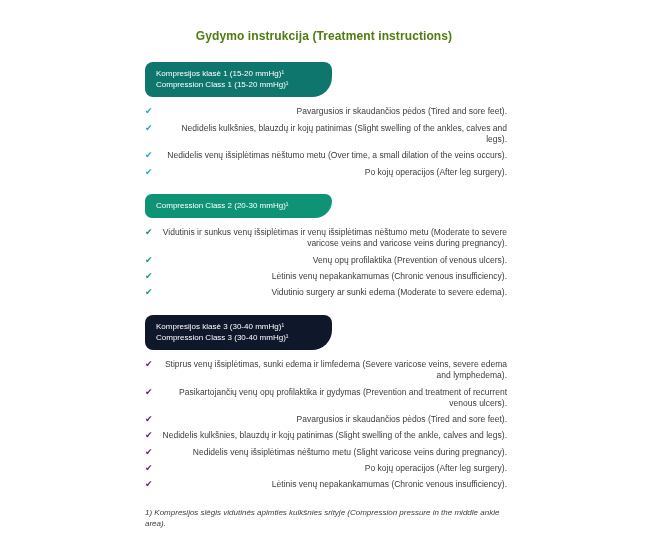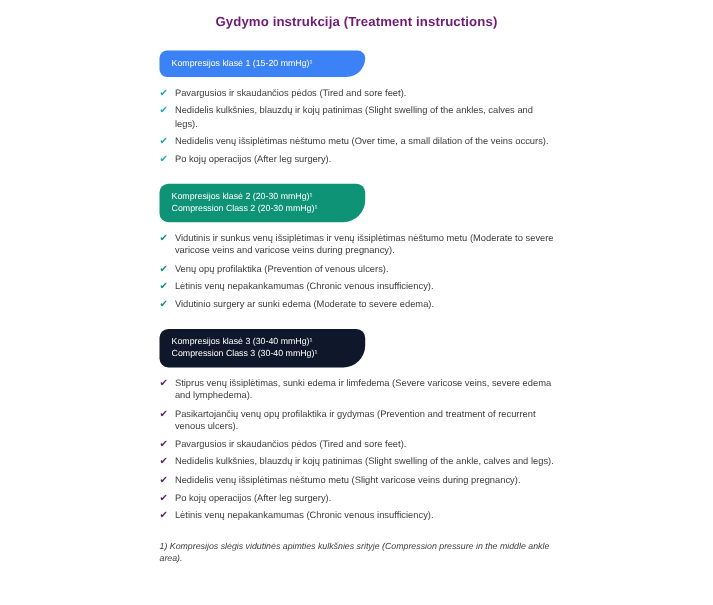--- a/index.html
+++ b/index.html
@@ -10,26 +10,26 @@
     font-family: "Liberation Sans", "DejaVu Sans", sans-serif;
     color: #3c3c3c;
   }
   .page {
     position: relative;
     width: 648px; height: 550px;
     overflow: hidden;
     background: #ffffff;
   }
   .title {
-    margin: 0;
+    margin: 16px;
     padding-top: 13px;
     text-align: center;
     font-size: 12px;
     font-weight: 700;
-    color: #701a75;
+    color: #4d7c0f;
     letter-spacing: 0.1px;
   }
   .content {
     margin: 19px 0 0 145px;
     width: 362px;
   }
   section.class-section { margin-bottom: 16px; }
   .class-header {
     width: 187px;
     padding: 6px 11px 7px 11px;
@@ -51,39 +51,40 @@
     font-size: 8.5px;
     line-height: 1.33;
   }
   .check {
     flex: 0 0 auto;
     width: 14px;
     font-size: 9px;
     line-height: 1.25;
     font-style: italic;
   }
-  .item-text { flex: 1 1 auto; }
+  .item-text { flex: 1 1 auto; text-align: right; }
   .footnote {
     margin: 12px 0 0 145px;
     width: 362px;
     font-size: 8px;
     font-style: italic;
     line-height: 1.4;
     color: #3c3c3c;
   }
 </style>
 </head>
 <body>
 
 <div class="page">
   <h1 class="title">Gydymo instrukcija (Treatment instructions)</h1>
   <div class="content" id="sections">
       <section class="class-section">
-        <div class="class-header" style="background: #3b82f6;">
+        <div class="class-header" style="background: #0f766e;">
           <div>Kompresijos klasė 1 (15-20 mmHg)¹</div>
+          <div>Compression Class 1 (15-20 mmHg)¹</div>
         </div>
         <ul class="indication-list">
           <li>
             <span class="check" style="color: rgb(27, 166, 198);">✔</span>
             <span class="item-text">Pavargusios ir skaudančios pėdos (Tired and sore feet).</span>
           </li>
           <li>
             <span class="check" style="color: rgb(27, 166, 198);">✔</span>
             <span class="item-text">Nedidelis kulkšnies, blauzdų ir kojų patinimas (Slight swelling of the ankles, calves and legs).</span>
           </li>
@@ -92,21 +93,20 @@
             <span class="item-text">Nedidelis venų išsiplėtimas nėštumo metu (Over time, a small dilation of the veins occurs).</span>
           </li>
           <li>
             <span class="check" style="color: rgb(27, 166, 198);">✔</span>
             <span class="item-text">Po kojų operacijos (After leg surgery).</span>
           </li>
         </ul>
       </section>
       <section class="class-section">
         <div class="class-header" style="background: rgb(14, 147, 119);">
-          <div>Kompresijos klasė 2 (20-30 mmHg)¹</div>
           <div>Compression Class 2 (20-30 mmHg)¹</div>
         </div>
         <ul class="indication-list">
           <li>
             <span class="check" style="color: rgb(14, 147, 119);">✔</span>
             <span class="item-text">Vidutinis ir sunkus venų išsiplėtimas ir venų išsiplėtimas nėštumo metu (Moderate to severe varicose veins and varicose veins during pregnancy).</span>
           </li>
           <li>
             <span class="check" style="color: rgb(14, 147, 119);">✔</span>
             <span class="item-text">Venų opų profilaktika (Prevention of venous ulcers).</span>

